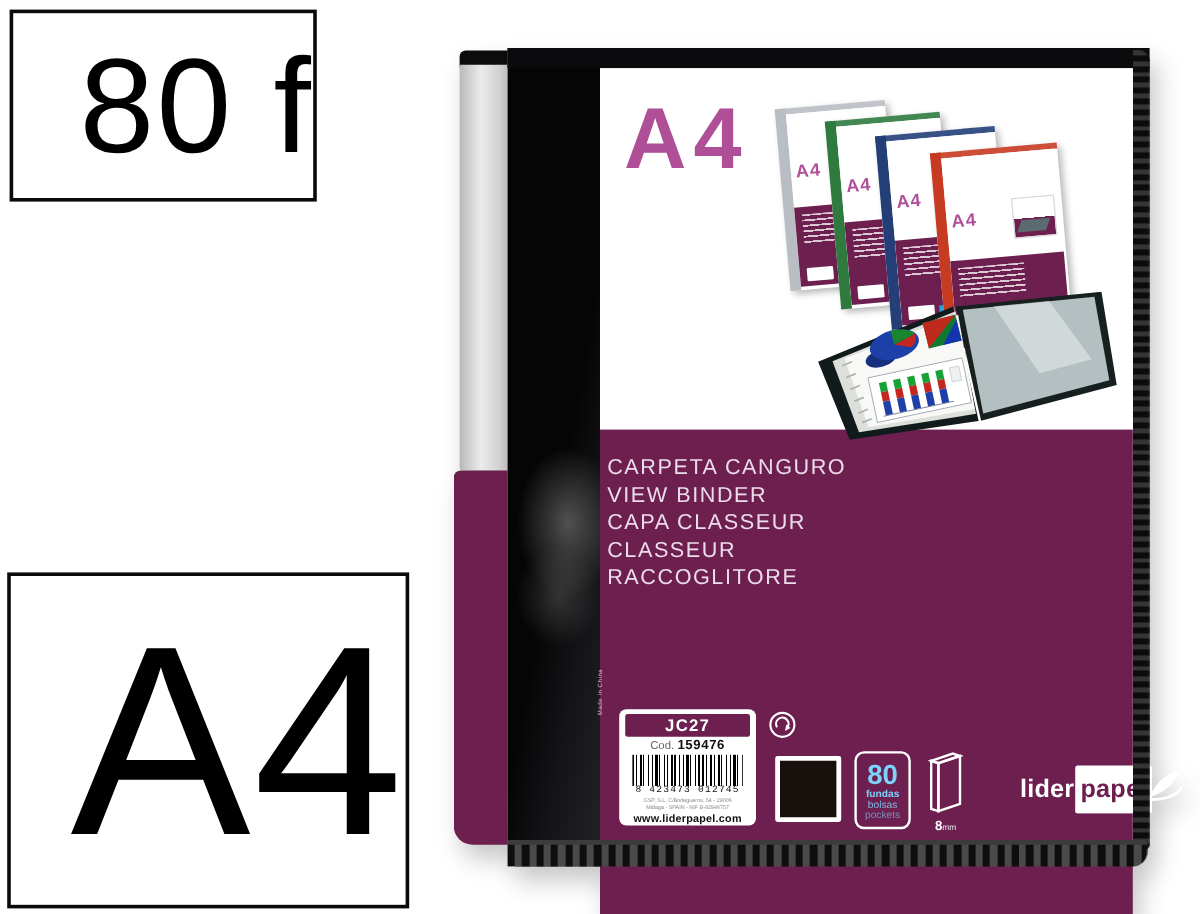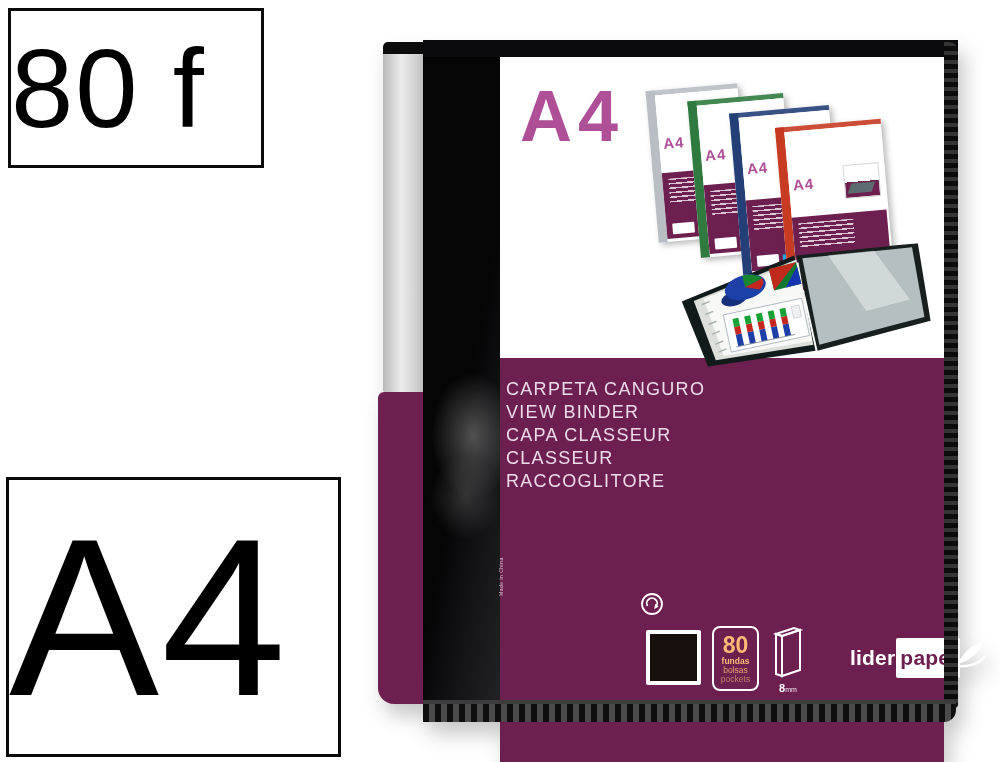--- a/index.html
+++ b/index.html
@@ -6,21 +6,21 @@
     --purple:#6d2050;
     --pink:#ae4f98;
     --ink:#0c0c0e;
   }
   *{margin:0;padding:0;box-sizing:border-box;}
   html,body{background:#fff;}
   body{font-family:"Liberation Sans",sans-serif;}
   #stage{position:relative;width:1000px;height:762px;background:#fff;overflow:hidden;}
 
   
-  .anno-box{position:absolute;border:3px solid #0a0a0a;background:#fff;display:flex;align-items:center;justify-content:flex-start;color:#000;font-weight:300;}
+  .anno-box{position:absolute;border:3px solid #0a0a0a;background:#fff;display:flex;align-items:center;justify-content:flex-end;color:#000;font-weight:300;}
   #box-sheets{left:8px;top:8px;width:256px;height:160px;font-size:112px;letter-spacing:2px;}
   #box-format{left:6px;top:477px;width:335px;height:280px;font-size:225px;letter-spacing:2px;}
 
   
   .binder{position:absolute;left:378px;top:40px;width:580px;height:684px;filter:drop-shadow(6px 12px 10px rgba(0,0,0,.22));}
   .frame-top{position:absolute;left:45px;top:0;width:535px;height:17px;background:#0b0b0d;}
   .frame-right{position:absolute;left:566px;top:2px;width:14px;height:666px;border-radius:0 9px 4px 0;
     background:repeating-linear-gradient(180deg,#343434 0 4px,#0c0c0c 4px 9px);}
   .frame-bottom{position:absolute;left:45px;top:660px;width:533px;height:22px;border-radius:0 2px 12px 8px;
     background:repeating-linear-gradient(90deg,#0e0e0e 0 6px,#4a4a4a 6px 12px);box-shadow:inset 0 4px 0 #3c3c3c;}
@@ -76,21 +76,21 @@
   .label-code{font-size:9.5px;color:#666;margin-top:1px;}
   .label-code b{color:#111;font-size:11px;letter-spacing:.5px;}
   .barcode{height:26px;margin:2px 6px 0 6px;
     background:repeating-linear-gradient(90deg,#000 0 1px,#fff 1px 3px,#000 3px 4px,#fff 4px 6px,#000 6px 8px,#fff 8px 9px,#000 9px 10px,#fff 10px 13px);}
   .barcode-digits{font-family:"Liberation Mono",monospace;font-size:8px;color:#111;letter-spacing:1px;margin-top:-1px;}
   .label-addr{font-size:4.5px;color:#888;line-height:5.5px;margin-top:1px;}
   .label-web{font-size:9px;font-weight:bold;color:#111;margin-top:2px;letter-spacing:.2px;}
   .recycle{position:absolute;left:140px;top:234px;width:24px;height:24px;}
   .swatch{position:absolute;left:146px;top:272px;width:55px;height:55px;border:4px solid #fff;background:#17100c;border-radius:2px;}
   .badge80{position:absolute;left:212px;top:268px;width:47px;height:65px;border:2px solid #fff;border-radius:8px;
-    display:flex;flex-direction:column;align-items:center;justify-content:center;color:#fdba74;line-height:1.05;}
+    display:flex;flex-direction:column;align-items:center;justify-content:center;color:#7dd3fc;line-height:1.05;}
   .badge80 .n{font-size:23px;font-weight:bold;}
   .badge80 .w1{font-size:8.5px;font-weight:bold;}
   .badge80 .w2{font-size:8.5px;opacity:.85;}
   .badge80 .w3{font-size:8.5px;opacity:.6;}
   .bookicon-wrap{position:absolute;left:268px;top:266px;width:40px;height:66px;color:#fff;text-align:center;}
   .spine-mm{font-size:9px;color:#fff;margin-top:0px;}
   .spine-mm b{font-size:11px;}
   .spine-mm .u{font-size:7px;opacity:.9;}
 
   
@@ -232,20 +232,34 @@
         <div class="langs">
           <div>CARPETA CANGURO</div>
           <div>VIEW BINDER</div>
           <div>CAPA CLASSEUR</div>
           <div>CLASSEUR</div>
           <div>RACCOGLITORE</div>
         </div>
 
         <div class="made-in">Made in China</div>
 
+        <div class="label-card">
+          <div class="label-model">JC27</div>
+          <div class="label-code">
+            <span>Cod.</span>
+            <b>159476</b>
+          </div>
+          <div class="barcode"></div>
+          <div class="barcode-digits">8 423473 012745</div>
+          <div class="label-addr">
+            <div>GSP, S.L. C/Bodegueros, 54 - 29006</div>
+            <div>Málaga - SPAIN - NIF B-92946757</div>
+          </div>
+          <div class="label-web">www.liderpapel.com</div>
+        </div>
 
         <svg class="recycle" viewBox="0 0 24 24">
           <circle cx="12" cy="12" r="10" fill="none" stroke="#fff" stroke-width="1.8"></circle>
           <path d="M7.5 14 A5.2 5.2 0 1 1 16 14.5" fill="none" stroke="#fff" stroke-width="1.8"></path>
           <polygon points="14.2,17.2 18.6,14.6 15.2,11.8" fill="#fff"></polygon>
         </svg>
 
         <div class="swatch"></div>
 
         <div class="badge80">

